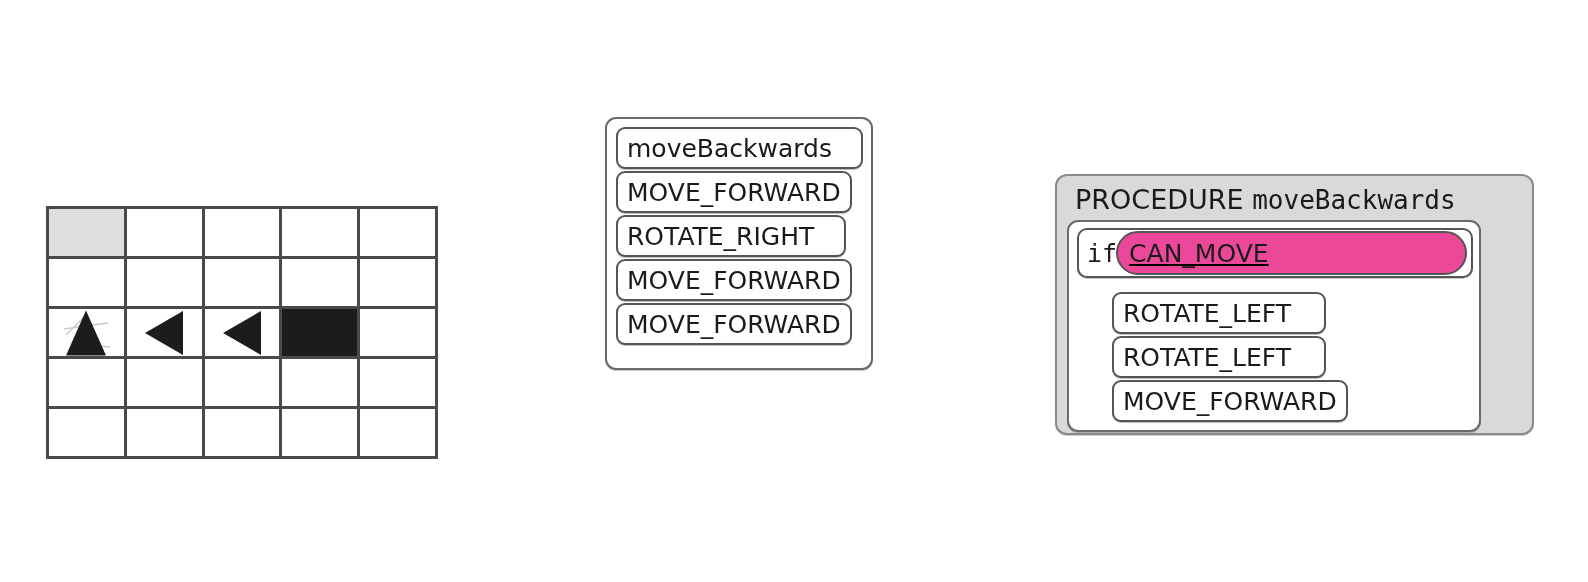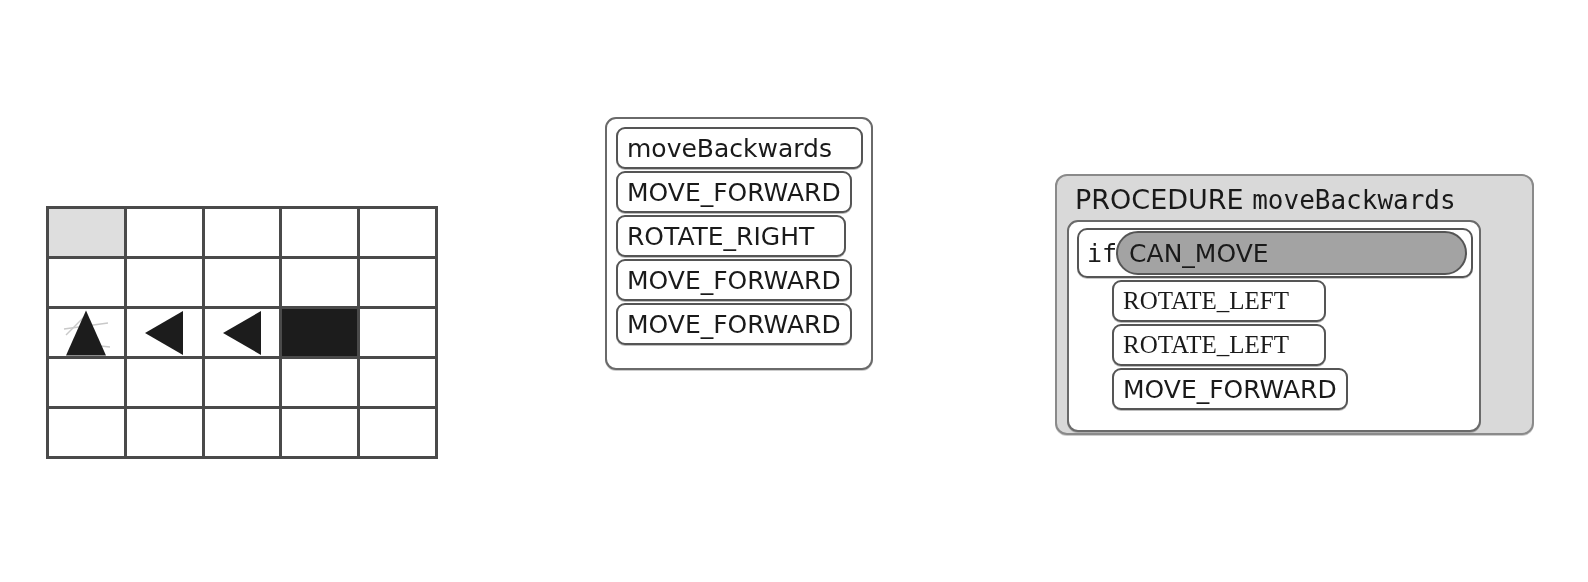--- a/index.html
+++ b/index.html
@@ -143,21 +143,21 @@
     position: relative;
     width: 414px;
     height: 212px;
     background: #ffffff;
     border: 2px solid #6a6a6a;
     border-radius: 11px;
     box-sizing: border-box;
     padding: 6px 8px;
     display: flex;
     flex-direction: column;
-    gap: 2px;
+    gap: 14px;
     box-shadow: 0 1px 0 rgba(0,0,0,0.2);
   }
 
   
   .if-row {
     height: 50px;
     border: 2px solid #555555;
     border-radius: 10px;
     background: #ffffff;
     box-sizing: border-box;
@@ -171,26 +171,27 @@
     font-family: "DejaVu Sans Mono", monospace;
     font-size: 25px;
     color: #1a1a1a;
     margin-right: 0px;
   }
   .cond-capsule {
     flex: 1;
     height: 44px;
     border: 2px solid #555555;
     border-radius: 24px;
-    background: #a3a3a3;
+    background: #ec4899;
     box-sizing: border-box;
     display: flex;
     align-items: center;
     padding: 0 12px 0 11px;
     margin-left: -1px;
+    text-decoration: underline;
   }
   .cond-name {
     font-family: "DejaVu Sans", sans-serif;
     font-size: 25px;
     color: #1a1a1a;
     white-space: nowrap;
   }
   .cond-param {
     margin-left: auto;
     margin-right: 14px;
@@ -212,21 +213,21 @@
   .if-children {
     display: flex;
     flex-direction: column;
     gap: 2px;
     margin-left: 35px;
   }
   .if-children .stmt {
     height: 42px;
     align-self: flex-start;
   }
-  .if-children .stmt.rot { min-width: 214px; font-family: Liberation Serif, serif; }
+  .if-children .stmt.rot { min-width: 214px; }
   .if-children .stmt.mov { min-width: 232px; }
 </style>
 </head>
 <body>
 
 <div id="grid-world">
     <div class="grid-cell goal"></div>
     <div class="grid-cell"></div>
     <div class="grid-cell"></div>
     <div class="grid-cell"></div>

